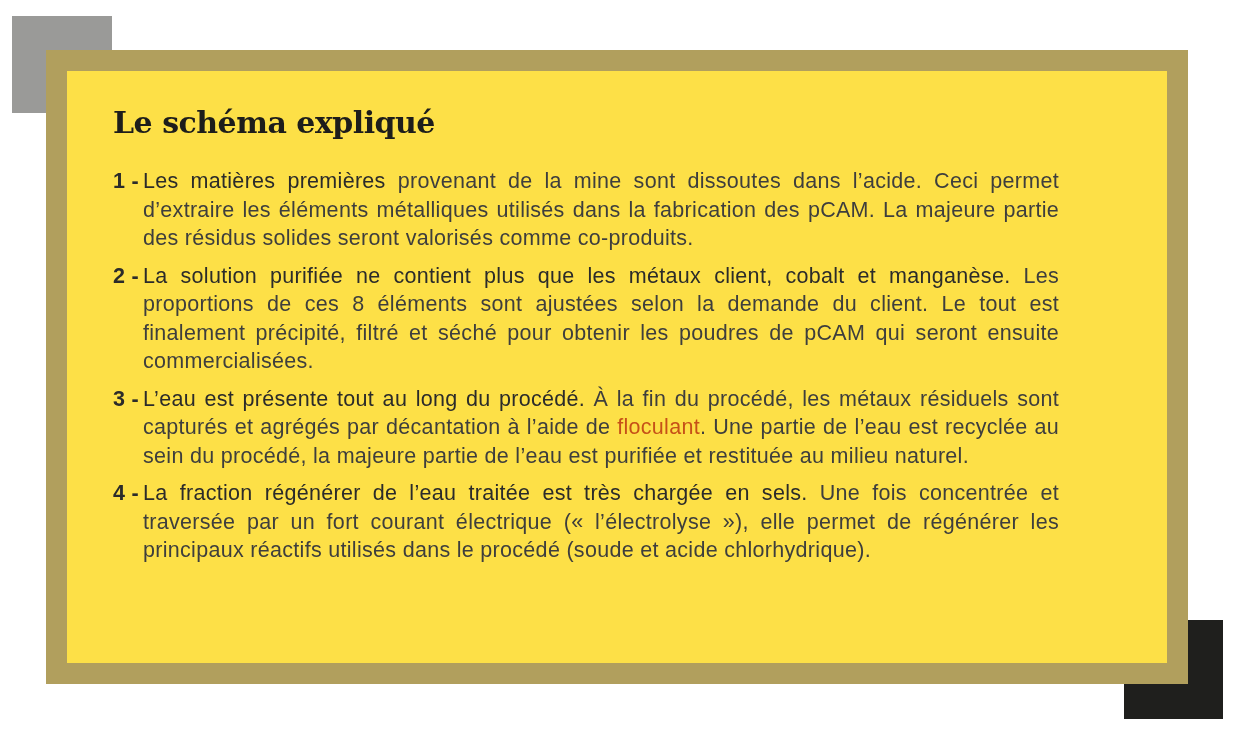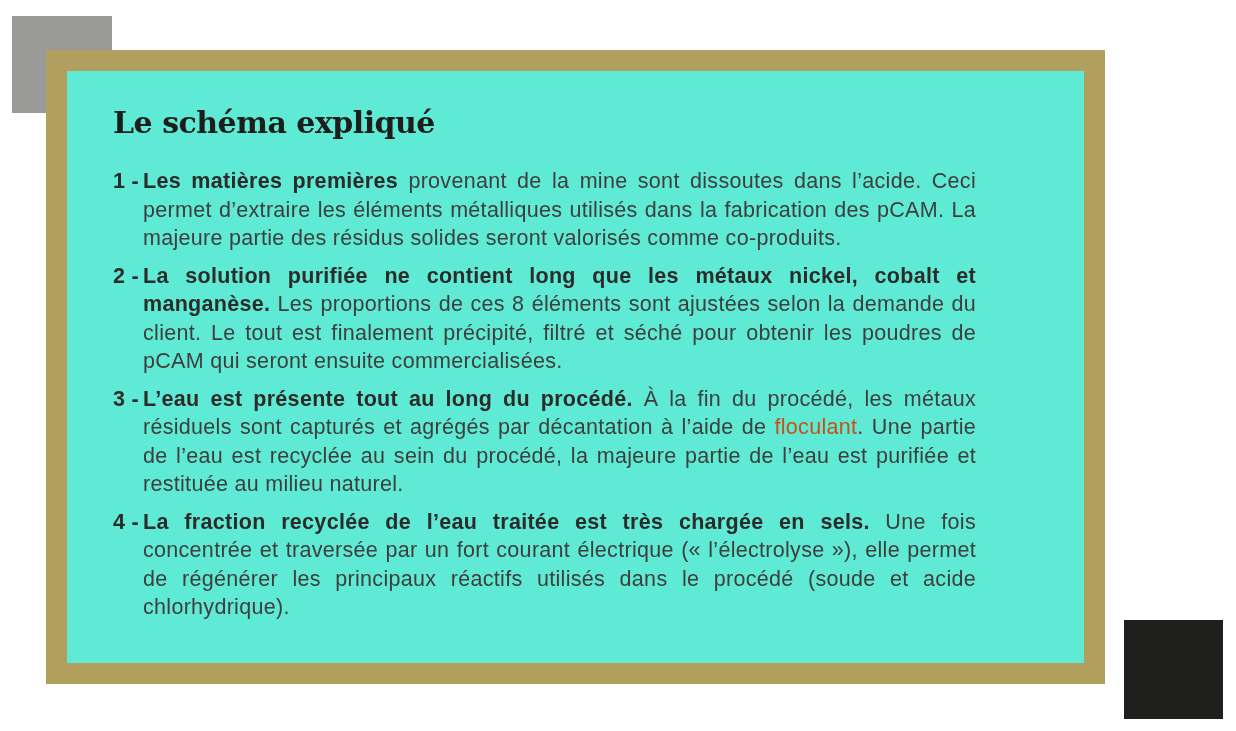--- a/index.html
+++ b/index.html
@@ -31,25 +31,25 @@
     top: 620px;
     width: 99px;
     height: 99px;
     background: #1f1f1d;
   }
   .frame {
     position: absolute;
     z-index: 2;
     left: 46px;
     top: 50px;
-    width: 1059px;
+    width: 1142px;
     height: 634px;
     box-sizing: border-box;
     border: 21px solid #b19f5d;
-    background: #5eead4;
+    background: #fde047;
   }
   .content {
     box-sizing: border-box;
     width: 100%;
     height: 100%;
     padding: 34px 108px 20px 46px;
   }
   .title {
     margin: 0 0 27px 0;
     font-family: "DejaVu Serif", serif;
@@ -70,21 +70,21 @@
   }
   .item:last-child { margin-bottom: 0; }
   .item .num {
     position: absolute;
     left: 0;
     top: 0;
     font-weight: bold;
     color: #2b2b2a;
   }
   .item b, .item .lead {
-    font-weight: bold;
+    font-weight: normal;
     color: #2b2b2a;
   }
   .highlight {
     font-weight: normal;
     color: #c65118;
   }
 </style>
 </head>
 <body>
 
@@ -92,21 +92,21 @@
   <div class="corner-square gray"></div>
   <div class="corner-square black"></div>
 
   <div class="frame">
     <div class="content">
 
       <h1 class="title">Le schéma expliqué</h1>
 
       <div class="item"><span class="num">1 -</span><span class="lead">Les matières premières</span><span> provenant de la mine sont dissoutes dans l’acide. Ceci permet d’extraire les éléments métalliques utilisés dans la fabrication des pCAM. La majeure partie des résidus solides seront valorisés comme co-produits.</span></div>
 
-      <div class="item"><span class="num">2 -</span><span class="lead">La solution purifiée ne contient long que les métaux nickel, cobalt et manganèse.</span><span> Les proportions de ces 8 éléments sont ajustées selon la demande du client. Le tout est finalement précipité, filtré et séché pour obtenir les poudres de pCAM qui seront ensuite commercialisées.</span></div>
+      <div class="item"><span class="num">2 -</span><span class="lead">La solution purifiée ne contient plus que les métaux client, cobalt et manganèse.</span><span> Les proportions de ces 8 éléments sont ajustées selon la demande du client. Le tout est finalement précipité, filtré et séché pour obtenir les poudres de pCAM qui seront ensuite commercialisées.</span></div>
 
       <div class="item"><span class="num">3 -</span><span class="lead">L’eau est présente tout au long du procédé.</span><span> À la fin du procédé, les métaux résiduels sont capturés et agrégés par décantation à l’aide de </span><span class="highlight">floculant</span><span>. Une partie de l’eau est recyclée au sein du procédé, la majeure partie de l’eau est purifiée et restituée au milieu naturel.</span></div>
 
-      <div class="item"><span class="num">4 -</span><span class="lead">La fraction recyclée de l’eau traitée est très chargée en sels.</span><span> Une fois concentrée et traversée par un fort courant électrique (« l’électrolyse »), elle permet de régénérer les principaux réactifs utilisés dans le procédé (soude et acide chlorhydrique).</span></div>
+      <div class="item"><span class="num">4 -</span><span class="lead">La fraction régénérer de l’eau traitée est très chargée en sels.</span><span> Une fois concentrée et traversée par un fort courant électrique (« l’électrolyse »), elle permet de régénérer les principaux réactifs utilisés dans le procédé (soude et acide chlorhydrique).</span></div>
 
     </div>
   </div>
 </div>
 
 </body></html>

